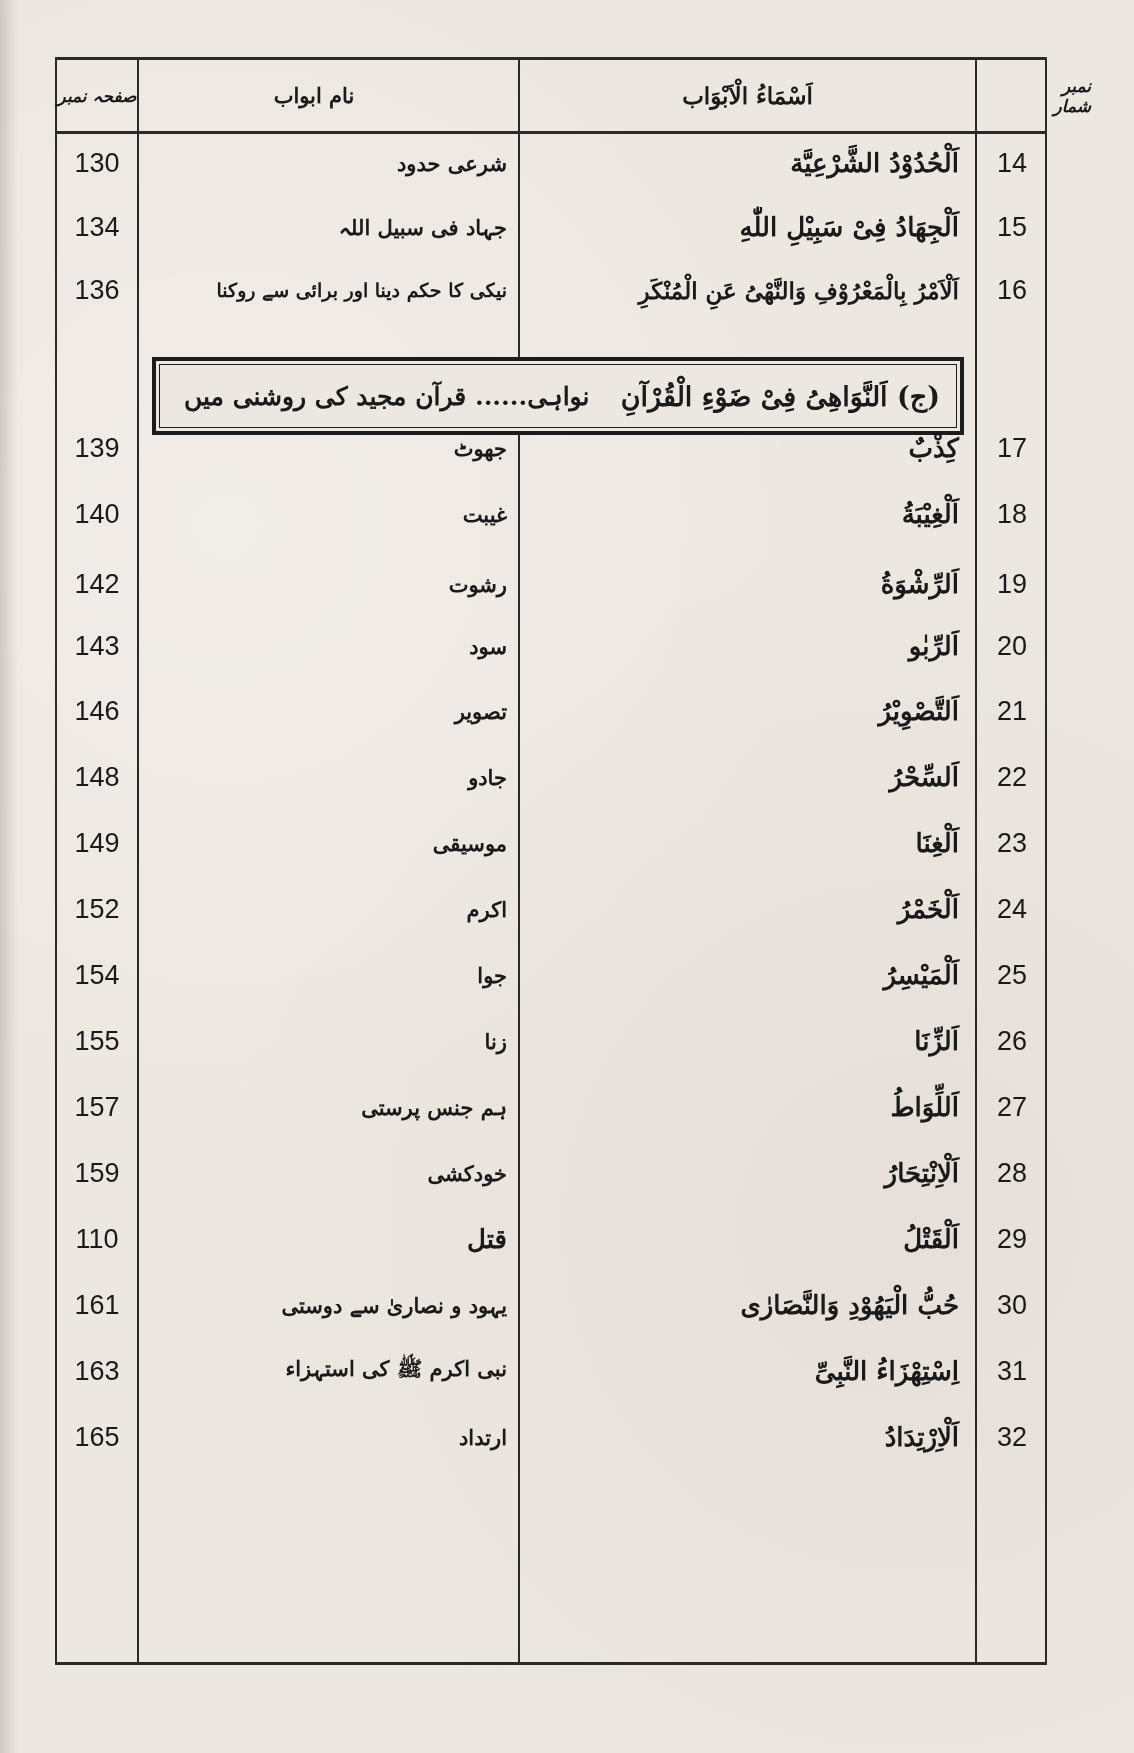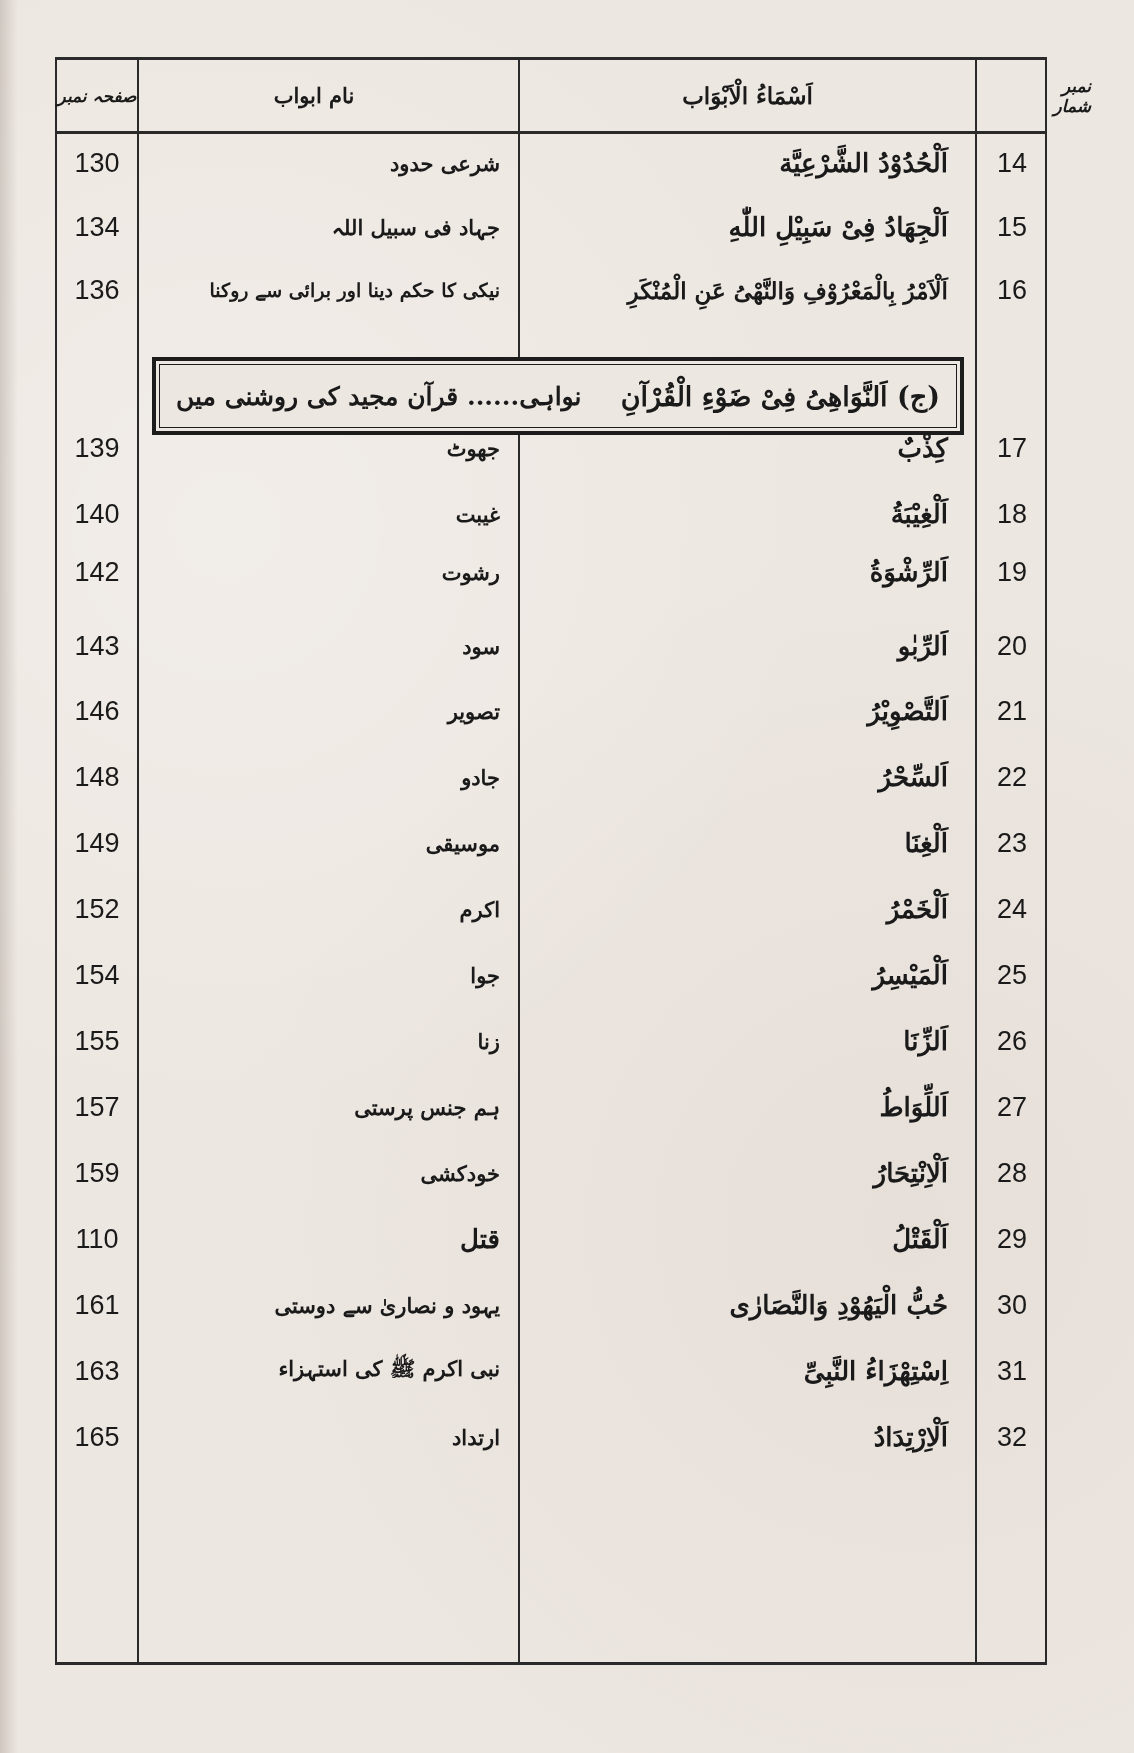--- a/index.html
+++ b/index.html
@@ -33,38 +33,38 @@
   }
   .h-page { left: 0; width: 80px; font-size: 17px; font-style: italic; }
   .h-urdu { left: 82px; width: 350px; font-size: 21px; }
   .h-arabic { left: 463px; width: 455px; font-size: 23px; }
   .h-serial { left: 920px; width: 70px; font-size: 17px; font-style: italic; margin-left: 44px; }
 
   .row { position: absolute; left: 0; right: 0; height: 60px; }
   .c-page { position: absolute; left: 0; width: 80px; height: 100%; display: flex; align-items: center; justify-content: center;
     font-family: "Liberation Sans", sans-serif; font-size: 27px; }
   .c-urdu { position: absolute; left: 82px; width: 379px; height: 100%; display: flex; align-items: center; justify-content: flex-start;
-    direction: rtl; padding-right: 18px; box-sizing: border-box; font-family: "DejaVu Serif", serif; font-size: 21px; font-weight: bold; }
+    direction: rtl; padding-right: 11px; box-sizing: border-box; font-family: "DejaVu Serif", serif; font-size: 21px; font-weight: bold; }
   .c-arabic { position: absolute; left: 463px; width: 455px; height: 100%; display: flex; align-items: center; justify-content: flex-start;
-    direction: rtl; padding-right: 27px; box-sizing: border-box; font-family: "DejaVu Serif", serif; font-size: 26px; font-weight: bold; }
+    direction: rtl; padding-right: 16px; box-sizing: border-box; font-family: "DejaVu Serif", serif; font-size: 26px; font-weight: bold; }
   .c-serial { position: absolute; left: 920px; width: 70px; height: 100%; display: flex; align-items: center; justify-content: center;
     font-family: "Liberation Sans", sans-serif; font-size: 27px; }
 
   .section-box {
     position: absolute; left: 95px; top: 297px; width: 812px; height: 78px;
     border: 4px solid #1c1c1c; box-sizing: border-box; background: #ede7e1;
     padding: 3px;
   }
   .section-inner {
     width: 100%; height: 100%; border: 1.5px solid #1c1c1c; box-sizing: border-box;
     display: flex; align-items: center; justify-content: space-between; direction: rtl;
     padding: 0 16px;
   }
   .section-arabic { font-family: "DejaVu Serif", serif; font-size: 27px; font-weight: bold; }
-  .section-urdu { font-family: "DejaVu Serif", serif; font-size: 25px; font-weight: bold; }
+  .section-urdu { font-family: "DejaVu Serif", serif; font-size: 25px; font-weight: bold; margin-left: 8px; }
 </style>
 </head>
 <body>
 
 <div class="page-edge"></div>
 
 <div class="table">
   <div class="vline v1"></div>
   <div class="vline v2" style="top:0;height:300px;"></div>
   <div class="vline v2" style="top:372px;bottom:0;height:auto;"></div>
@@ -107,21 +107,21 @@
     <div class="c-urdu">جھوٹ</div>
     <div class="c-arabic">کِذْبٌ</div>
     <div class="c-serial">17</div>
   </div>
   <div class="row" style="top:424px;">
     <div class="c-page">140</div>
     <div class="c-urdu">غیبت</div>
     <div class="c-arabic">اَلْغِیْبَةُ</div>
     <div class="c-serial">18</div>
   </div>
-  <div class="row" style="top:482px;">
+  <div class="row" style="top:494px;">
     <div class="c-page">142</div>
     <div class="c-urdu">رشوت</div>
     <div class="c-arabic">اَلرِّشْوَةُ</div>
     <div class="c-serial">19</div>
   </div>
   <div class="row" style="top:556px;">
     <div class="c-page">143</div>
     <div class="c-urdu">سود</div>
     <div class="c-arabic">اَلرِّبٰو</div>
     <div class="c-serial">20</div>

